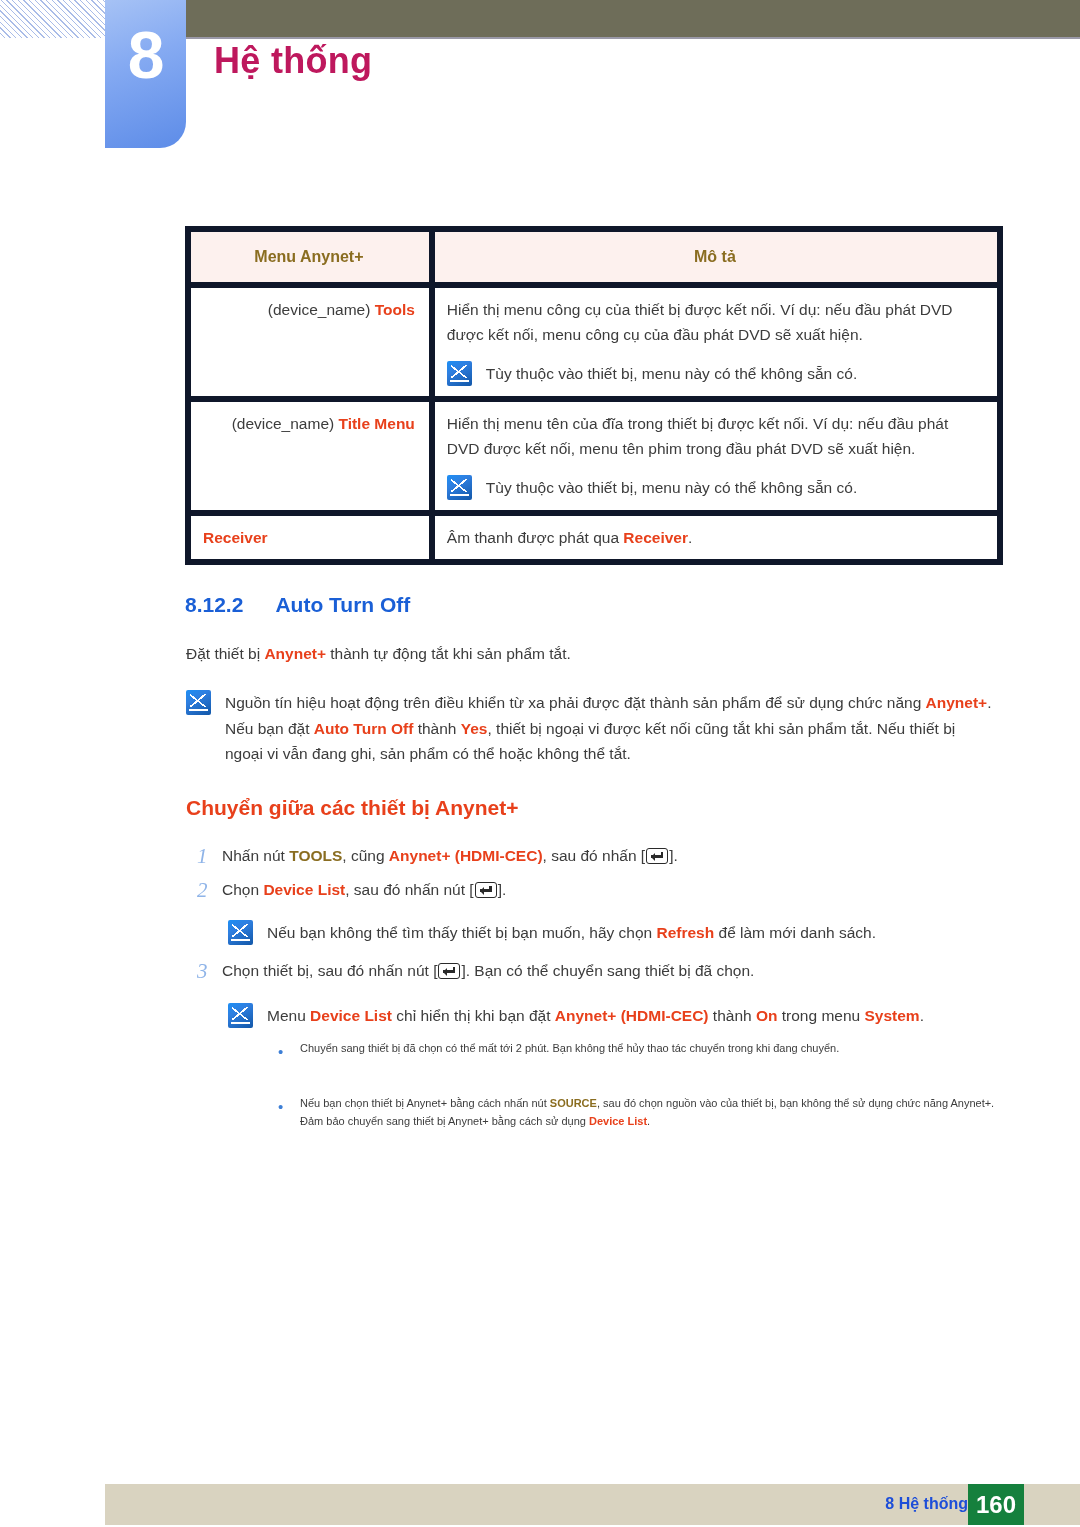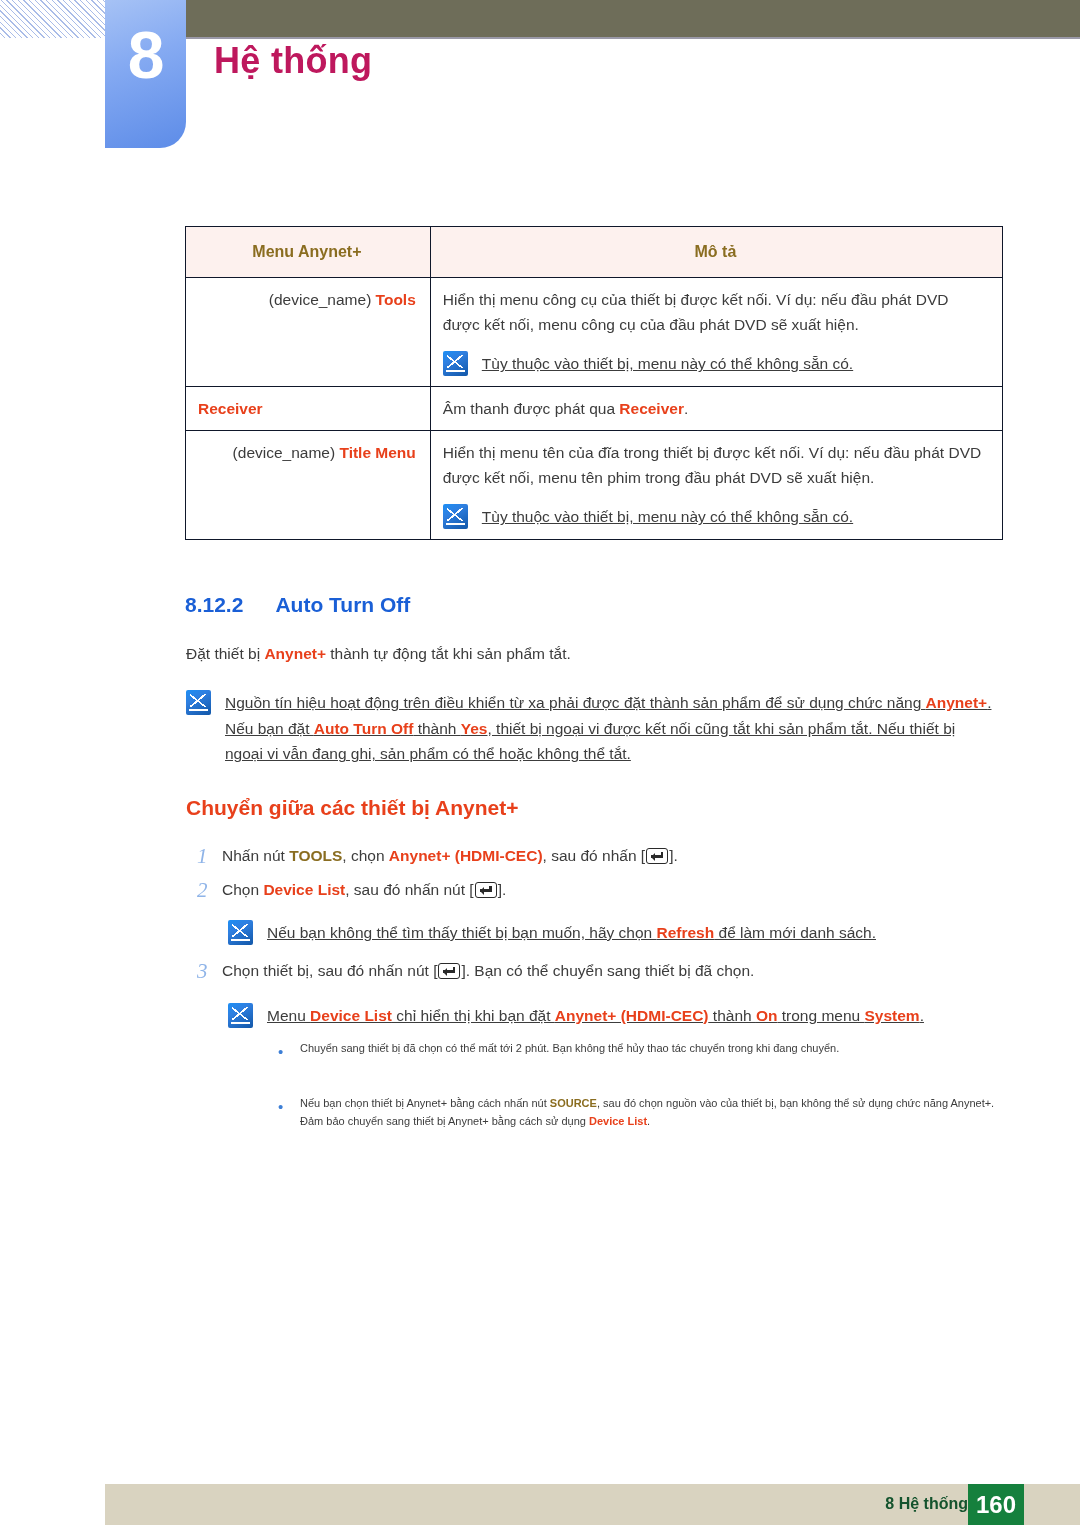--- a/index.html
+++ b/index.html
@@ -53,21 +53,21 @@
     letter-spacing: 0.3px;
   }
 
   
   .tbl {
     position: absolute; left: 185px; top: 226px; width: 818px;
     border-collapse: collapse;
     font-size: 15.5px;
   }
   .tbl td, .tbl th {
-    border: 1px solid #0f172a;
+    border: 6px solid #0f172a;
     padding: 9px 14px 9px 12px;
     vertical-align: top;
     line-height: 1.62;
     font-weight: normal;
     color: #3c3c3c;
   }
   .tbl thead th {
     background: #fdf1ee;
     text-align: center;
     font-weight: bold;
@@ -101,21 +101,21 @@
     background:
       linear-gradient(38deg, transparent 44%, #ffffff 44%, #ffffff 52%, transparent 52%),
       linear-gradient(-40deg, transparent 46%, #ffffff 46%, #ffffff 55%, transparent 55%);
   }
   .noteicon::after{
     content:""; position:absolute; left:3px; bottom:4px;
     width:19px; height:2px; background:#ffffff;
   }
 
   .noterow { display: flex; align-items: flex-start; gap: 14px; }
-  .noterow .ntxt { line-height: 1.66; text-decoration: underline; }
+  .noterow .ntxt { line-height: 1.66; }
 
   
   .enterkey{
     display:inline-block; width:22px; height:16px;
     border:1.6px solid #2a2a2a; border-radius:3px;
     position:relative; vertical-align:-3px; margin:0 1px;
     background:#ffffff;
   }
   .enterkey::before{
     content:""; position:absolute; left:4px; top:6.4px;
@@ -170,21 +170,21 @@
     color: #3d7fd6; font-size: 15px; line-height: 1.7;
     text-align: left; padding-left: 4px;
   }
   .bul .t { font-size: 11px; line-height: 1.66; }
 
   
   .ftr { position: absolute; left: 105px; top: 1484px; width: 975px; height: 41px; }
   .ftr-bar { position: absolute; inset: 0; background: #d9d3c0; }
   .ftr-txt {
     position: absolute; right: 112px; top: 11px;
-    font-size: 16px; font-weight: bold; color: #14532d;
+    font-size: 16px; font-weight: bold; color: #1d4ed8;
   }
   .ftr-pagebox {
     position: absolute; right: 56px; top: 0; width: 56px; height: 41px;
     background: #15803d; color: #ffffff;
     font-size: 24px; font-weight: bold;
     display: flex; align-items: center; justify-content: center;
   }
 </style>
 </head>
 <body>
@@ -210,54 +210,54 @@
       <td class="c-label pad-bot"><span>(device_name) </span><span class="kw">Tools</span></td>
       <td class="c-desc">
         <div>Hiển thị menu công cụ của thiết bị được kết nối. Ví dụ: nếu đầu phát DVD được kết nối, menu công cụ của đầu phát DVD sẽ xuất hiện.</div>
         <div class="noterow" style="margin-top:14px">
           <span class="noteicon"></span>
           <span class="ntxt">Tùy thuộc vào thiết bị, menu này có thể không sẵn có.</span>
         </div>
       </td>
     </tr>
     <tr>
-      <td class="c-label"><span class="kw">Receiver</span></td>
-      <td class="c-desc"><span>Âm thanh được phát qua </span><span class="kw">Receiver</span><span>.</span></td>
-    </tr>
-    <tr>
       <td class="c-label pad-bot"><span>(device_name) </span><span class="kw">Title Menu</span></td>
       <td class="c-desc">
         <div>Hiển thị menu tên của đĩa trong thiết bị được kết nối. Ví dụ: nếu đầu phát DVD được kết nối, menu tên phim trong đầu phát DVD sẽ xuất hiện.</div>
         <div class="noterow" style="margin-top:14px">
           <span class="noteicon"></span>
           <span class="ntxt">Tùy thuộc vào thiết bị, menu này có thể không sẵn có.</span>
         </div>
       </td>
     </tr>
+    <tr>
+      <td class="c-label"><span class="kw">Receiver</span></td>
+      <td class="c-desc"><span>Âm thanh được phát qua </span><span class="kw">Receiver</span><span>.</span></td>
+    </tr>
   </tbody>
 </table>
 
 <div class="sec-h" style="top:593px">
   <span class="num">8.12.2</span><span>Auto Turn Off</span>
 </div>
 
 <div class="body-p" style="top:641px; width:800px">
   <span>Đặt thiết bị </span><span class="kw">Anynet+</span><span> thành tự động tắt khi sản phẩm tắt.</span>
 </div>
 
 <div class="body-p noterow" style="top:690px; left:186px; width:810px">
   <span class="noteicon"></span>
   <span class="ntxt"><span>Nguồn tín hiệu hoạt động trên điều khiển từ xa phải được đặt thành sản phẩm để sử dụng chức năng </span><span class="kw">Anynet+</span><span>. Nếu bạn đặt </span><span class="kw">Auto Turn Off</span><span> thành </span><span class="kw">Yes</span><span>, thiết bị ngoại vi được kết nối cũng tắt khi sản phẩm tắt. Nếu thiết bị ngoại vi vẫn đang ghi, sản phẩm có thể hoặc không thể tắt.</span></span>
 </div>
 
 <div class="sub-h" style="top:796px">Chuyển giữa các thiết bị Anynet+</div>
 
 <div class="step" style="top:843px; left:192px; width:810px">
   <span class="n">1</span>
-  <span class="t"><span>Nhấn nút </span><span class="kw2">TOOLS</span><span>, chọn </span><span class="kw">Anynet+ (HDMI-CEC)</span><span>, sau đó nhấn [</span><span class="enterkey"><span class="stem"></span></span><span>].</span></span>
+  <span class="t"><span>Nhấn nút </span><span class="kw2">TOOLS</span><span>, cũng </span><span class="kw">Anynet+ (HDMI-CEC)</span><span>, sau đó nhấn [</span><span class="enterkey"><span class="stem"></span></span><span>].</span></span>
 </div>
 
 <div class="step" style="top:877px; left:192px; width:810px">
   <span class="n">2</span>
   <span class="t"><span>Chọn </span><span class="kw">Device List</span><span>, sau đó nhấn nút [</span><span class="enterkey"><span class="stem"></span></span><span>].</span></span>
 </div>
 
 <div class="body-p noterow" style="top:920px; left:228px; width:775px">
   <span class="noteicon"></span>
   <span class="ntxt"><span>Nếu bạn không thể tìm thấy thiết bị bạn muốn, hãy chọn </span><span class="kw">Refresh</span><span> để làm mới danh sách.</span></span>

